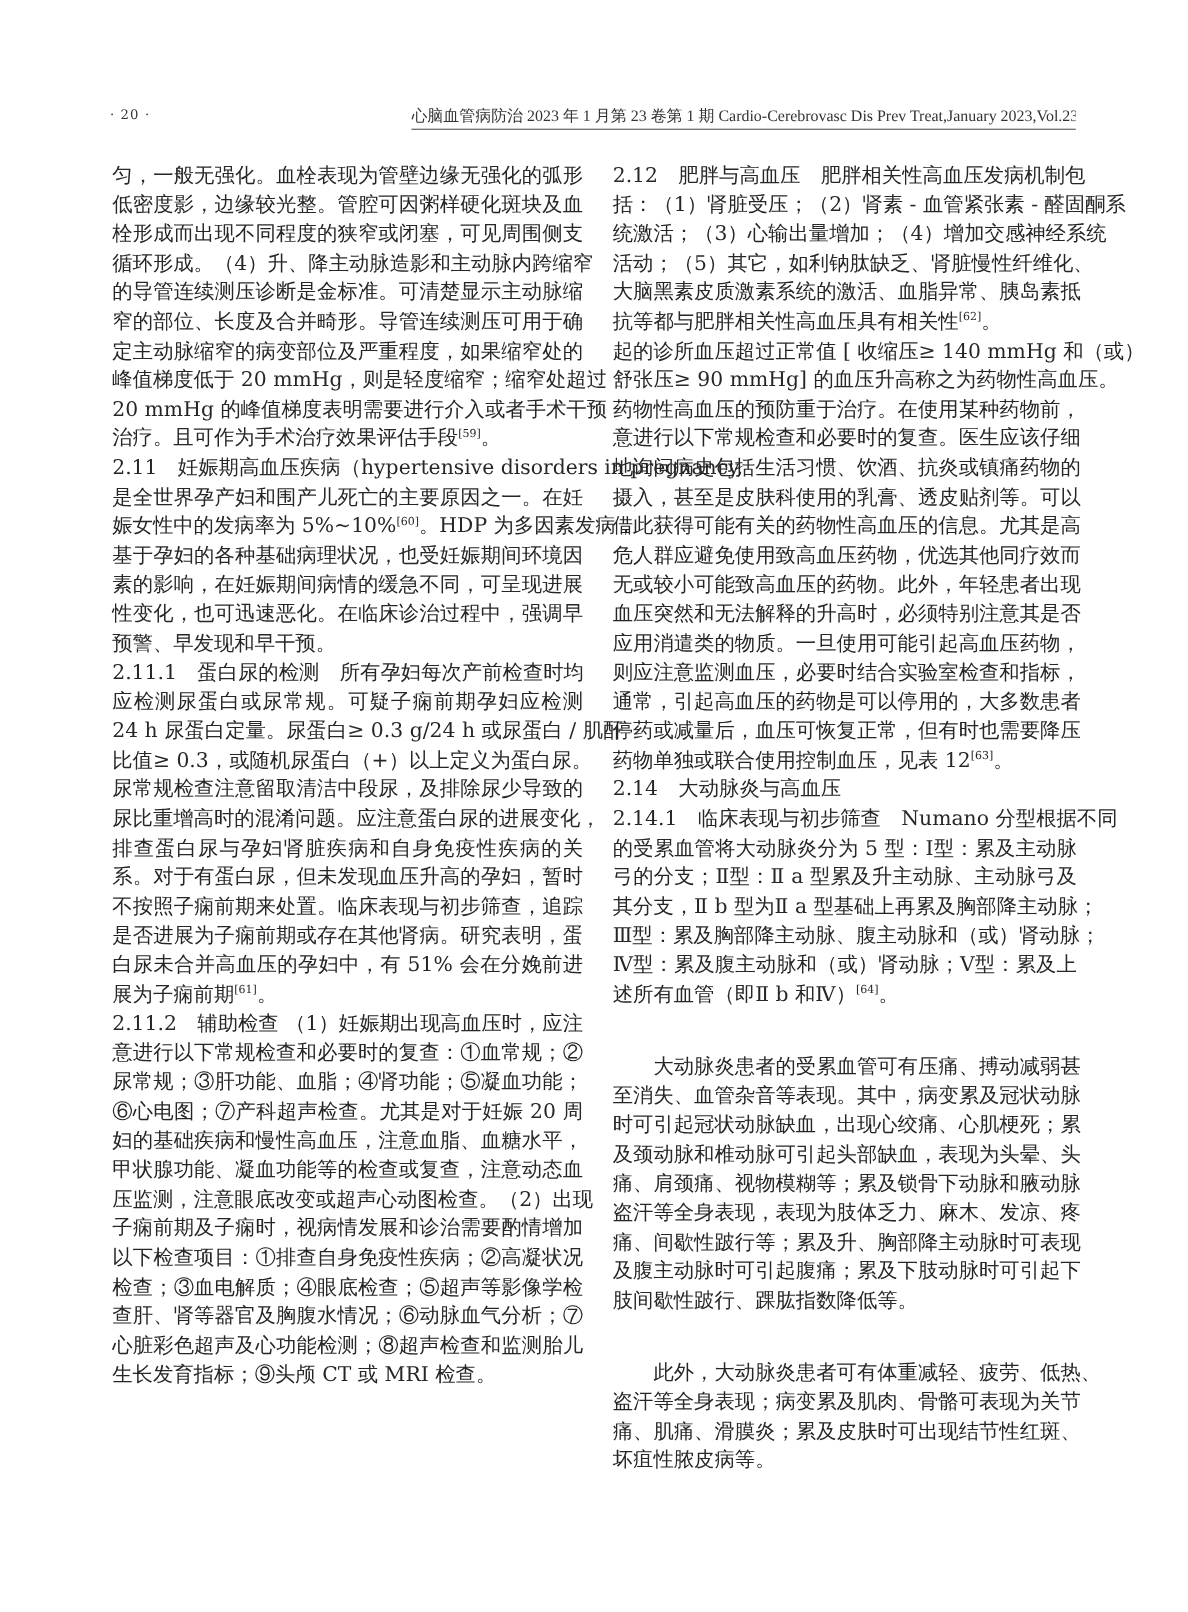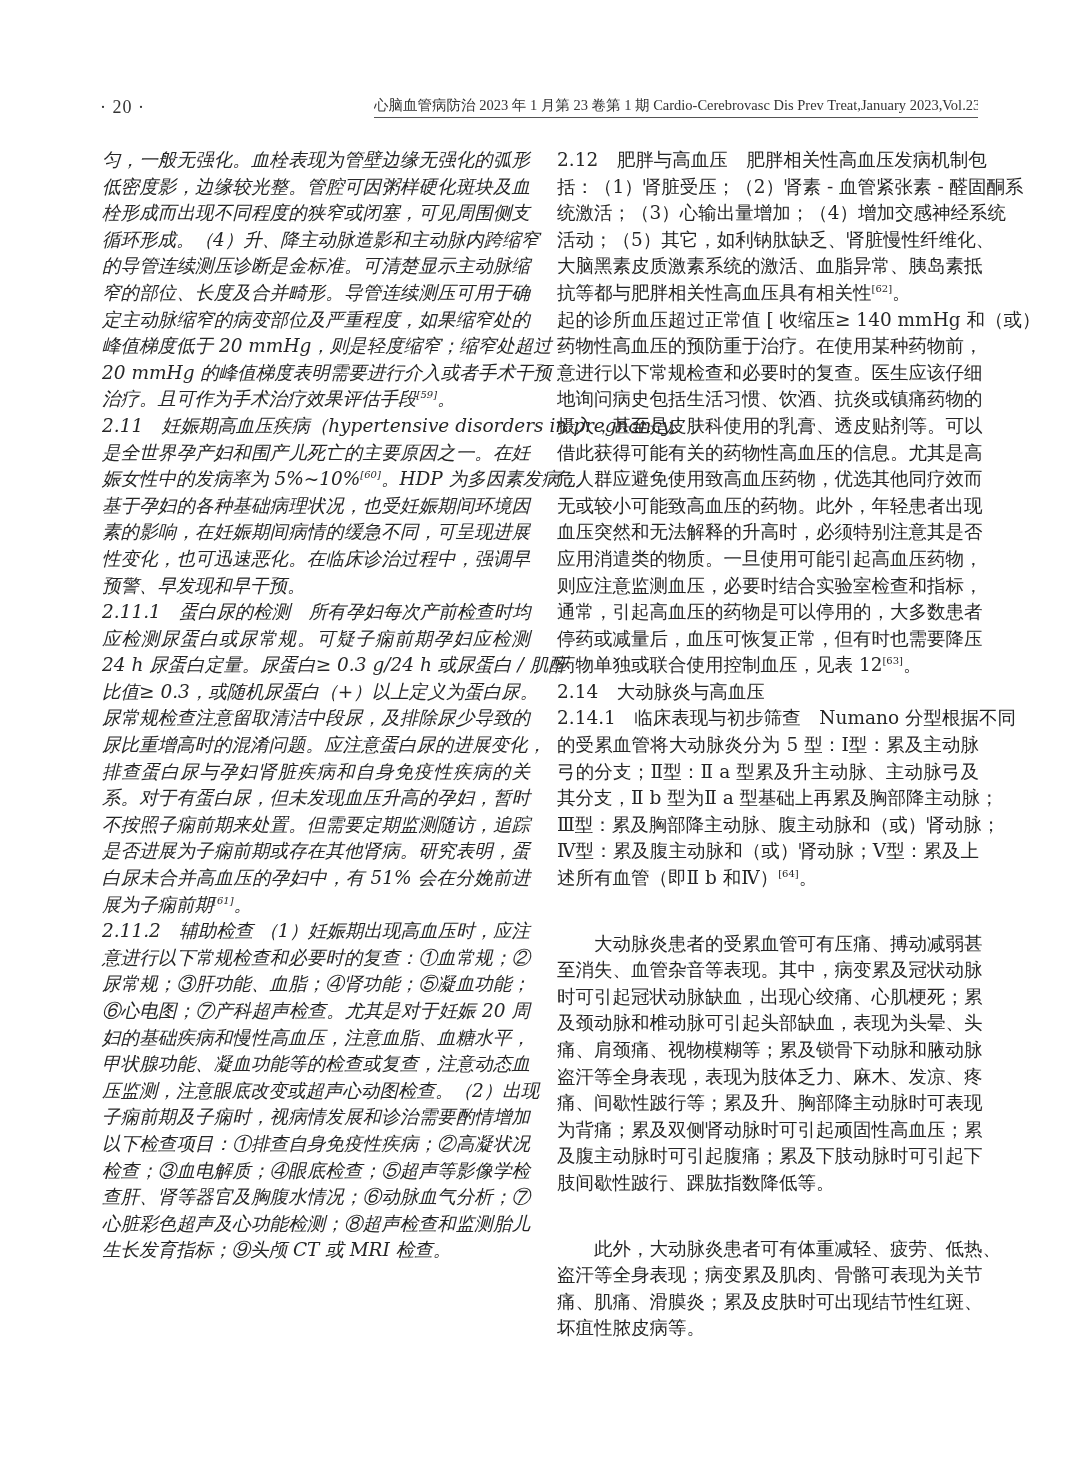--- a/index.html
+++ b/index.html
@@ -3,33 +3,33 @@
 <meta charset="utf-8">
 <style>
   html, body { margin: 0; padding: 0; background: #ffffff; }
   body {
     width: 1080px; height: 1465px; position: relative; overflow: hidden;
     font-family: "DejaVu Serif", "Liberation Serif", serif;
     color: #262626;
   }
   .header-left {
     position: absolute; left: 100px; top: 97px;
-    font-size: 18px; letter-spacing: 1px; color: #333; font-family: Liberation Serif, serif;
+    font-size: 12px; letter-spacing: 1px; color: #333;
   }
   .header-right {
     position: absolute; left: 374px; top: 96px; width: 604px;
     font-size: 14.5px; color: #333; white-space: nowrap;
     border-bottom: 1.5px solid #555; padding-bottom: 2px;
     font-family: "Liberation Serif", "DejaVu Serif", serif;
     text-align: right; overflow: hidden;
   }
   .col {
     position: absolute; top: 147px; width: 428px;
   }
-  .col-left { left: 102px; font-style: italic; }
+  .col-left { left: 102px; }
   .col-right { left: 557px; width: 422px; }
   .line {
     height: 26.6px; line-height: 26.6px; font-size: 18.5px;
     white-space: nowrap; overflow: visible;
     text-align: justify; text-align-last: justify;
   }
   .line.last { text-align-last: left; }
   .line.indent { padding-left: 37px; margin-top: 39px; }
   sup { font-size: 10px; line-height: 0; vertical-align: 7px; }
 </style>
@@ -58,21 +58,21 @@
     <div class="line">性变化，也可迅速恶化。在临床诊治过程中，强调早</div>
     <div class="line last">预警、早发现和早干预。</div>
     <div class="line">2.11.1　蛋白尿的检测　所有孕妇每次产前检查时均</div>
     <div class="line">应检测尿蛋白或尿常规。可疑子痫前期孕妇应检测</div>
     <div class="line">24 h 尿蛋白定量。尿蛋白≥ 0.3 g/24 h 或尿蛋白 / 肌酐</div>
     <div class="line">比值≥ 0.3，或随机尿蛋白（+）以上定义为蛋白尿。</div>
     <div class="line">尿常规检查注意留取清洁中段尿，及排除尿少导致的</div>
     <div class="line">尿比重增高时的混淆问题。应注意蛋白尿的进展变化，</div>
     <div class="line">排查蛋白尿与孕妇肾脏疾病和自身免疫性疾病的关</div>
     <div class="line">系。对于有蛋白尿，但未发现血压升高的孕妇，暂时</div>
-    <div class="line">不按照子痫前期来处置。但需要定期监测随访，追踪</div>
+    <div class="line">不按照子痫前期来处置。临床表现与初步筛查，追踪</div>
     <div class="line">是否进展为子痫前期或存在其他肾病。研究表明，蛋</div>
     <div class="line">白尿未合并高血压的孕妇中，有 51% 会在分娩前进</div>
     <div class="line last">展为子痫前期<sup>[61]</sup>。</div>
     <div class="line">2.11.2　辅助检查 （1）妊娠期出现高血压时，应注</div>
     <div class="line">意进行以下常规检查和必要时的复查：①血常规；②</div>
     <div class="line">尿常规；③肝功能、血脂；④肾功能；⑤凝血功能；</div>
     <div class="line">⑥心电图；⑦产科超声检查。尤其是对于妊娠 20 周</div>
     <div class="line">妇的基础疾病和慢性高血压，注意血脂、血糖水平，</div>
     <div class="line">甲状腺功能、凝血功能等的检查或复查，注意动态血</div>
     <div class="line">压监测，注意眼底改变或超声心动图检查。（2）出现</div>
@@ -84,20 +84,21 @@
     <div class="line last">生长发育指标；⑨头颅 CT 或 MRI 检查。</div>
   </div>
 <div class="col col-right" id="col-right">
     <div class="line">2.12　肥胖与高血压　肥胖相关性高血压发病机制包</div>
     <div class="line">括：（1）肾脏受压；（2）肾素 - 血管紧张素 - 醛固酮系</div>
     <div class="line">统激活；（3）心输出量增加；（4）增加交感神经系统</div>
     <div class="line">活动；（5）其它，如利钠肽缺乏、肾脏慢性纤维化、</div>
     <div class="line">大脑黑素皮质激素系统的激活、血脂异常、胰岛素抵</div>
     <div class="line last">抗等都与肥胖相关性高血压具有相关性<sup>[62]</sup>。</div>
     <div class="line">起的诊所血压超过正常值 [ 收缩压≥ 140 mmHg 和（或）</div>
+    <div class="line">舒张压≥ 90 mmHg] 的血压升高称之为药物性高血压。</div>
     <div class="line">药物性高血压的预防重于治疗。在使用某种药物前，</div>
     <div class="line">意进行以下常规检查和必要时的复查。医生应该仔细</div>
     <div class="line">地询问病史包括生活习惯、饮酒、抗炎或镇痛药物的</div>
     <div class="line">摄入，甚至是皮肤科使用的乳膏、透皮贴剂等。可以</div>
     <div class="line">借此获得可能有关的药物性高血压的信息。尤其是高</div>
     <div class="line">危人群应避免使用致高血压药物，优选其他同疗效而</div>
     <div class="line">无或较小可能致高血压的药物。此外，年轻患者出现</div>
     <div class="line">血压突然和无法解释的升高时，必须特别注意其是否</div>
     <div class="line">应用消遣类的物质。一旦使用可能引起高血压药物，</div>
     <div class="line">则应注意监测血压，必要时结合实验室检查和指标，</div>
@@ -112,20 +113,19 @@
     <div class="line">Ⅲ型：累及胸部降主动脉、腹主动脉和（或）肾动脉；</div>
     <div class="line">Ⅳ型：累及腹主动脉和（或）肾动脉；Ⅴ型：累及上</div>
     <div class="line last">述所有血管（即Ⅱ b 和Ⅳ）<sup>[64]</sup>。</div>
     <div class="line indent">大动脉炎患者的受累血管可有压痛、搏动减弱甚</div>
     <div class="line">至消失、血管杂音等表现。其中，病变累及冠状动脉</div>
     <div class="line">时可引起冠状动脉缺血，出现心绞痛、心肌梗死；累</div>
     <div class="line">及颈动脉和椎动脉可引起头部缺血，表现为头晕、头</div>
     <div class="line">痛、肩颈痛、视物模糊等；累及锁骨下动脉和腋动脉</div>
     <div class="line">盗汗等全身表现，表现为肢体乏力、麻木、发凉、疼</div>
     <div class="line">痛、间歇性跛行等；累及升、胸部降主动脉时可表现</div>
-    <div class="line">为背痛；累及双侧肾动脉时可引起顽固性高血压；累</div>
     <div class="line">及腹主动脉时可引起腹痛；累及下肢动脉时可引起下</div>
     <div class="line last">肢间歇性跛行、踝肱指数降低等。</div>
     <div class="line indent">此外，大动脉炎患者可有体重减轻、疲劳、低热、</div>
     <div class="line">盗汗等全身表现；病变累及肌肉、骨骼可表现为关节</div>
     <div class="line">痛、肌痛、滑膜炎；累及皮肤时可出现结节性红斑、</div>
     <div class="line last">坏疽性脓皮病等。</div>
   </div>
 
 </body></html>

